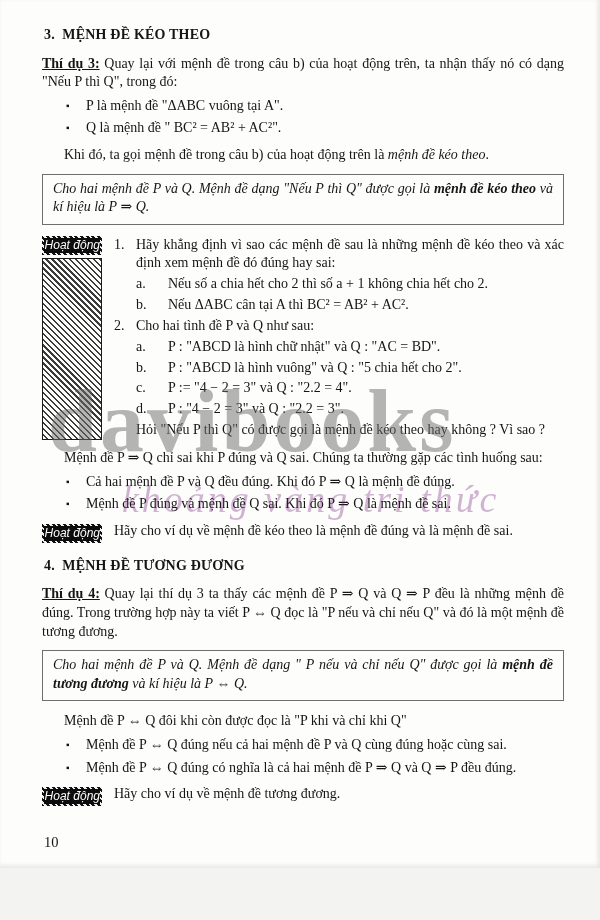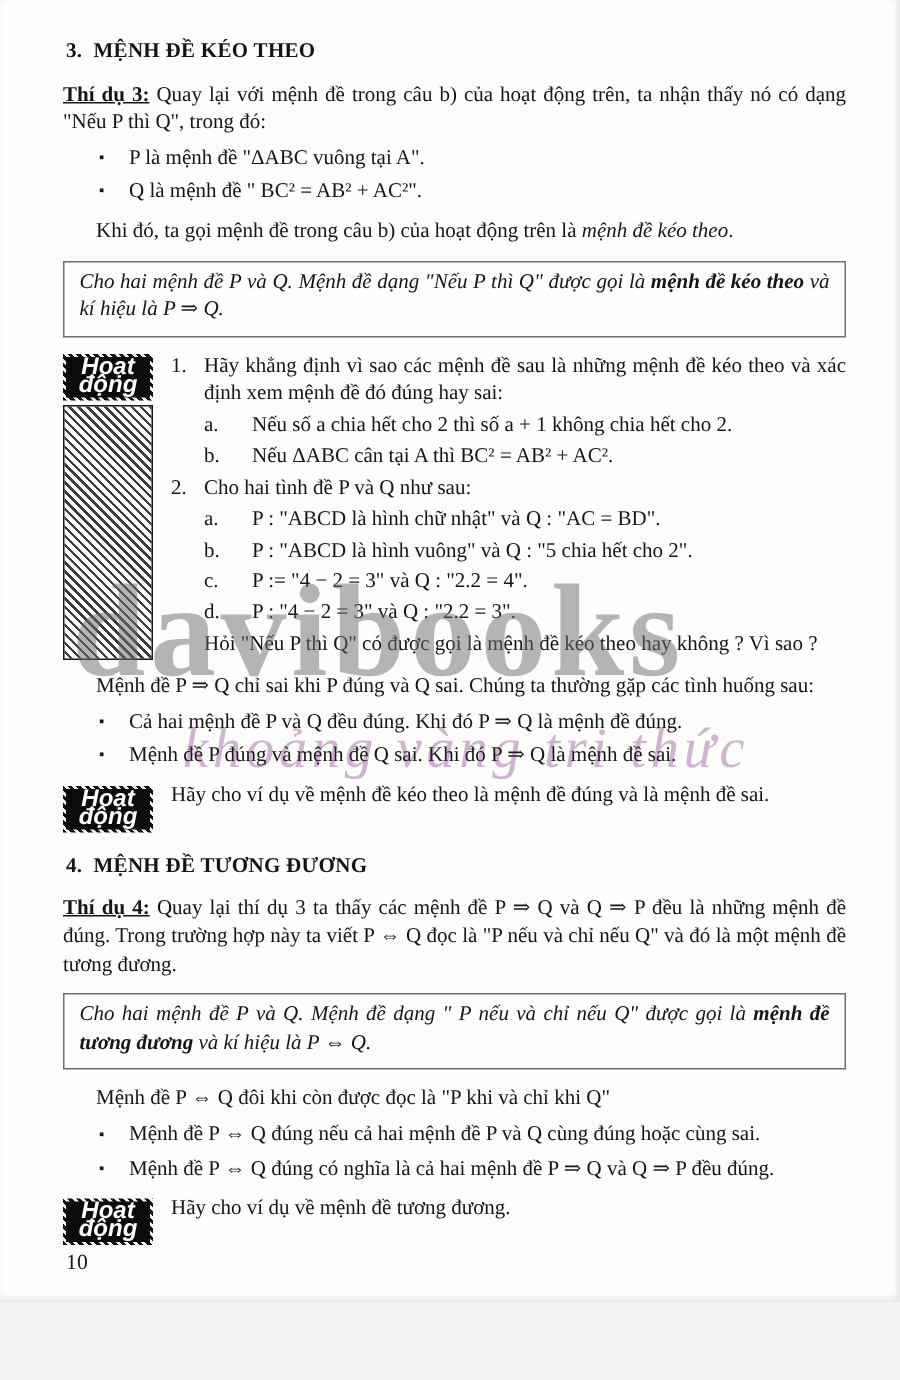--- a/index.html
+++ b/index.html
@@ -22,22 +22,22 @@
   .sq-marker { flex: none; width: 20px; font-size: 10px; line-height: 18px; }
   .sq-text { flex: 1; }
   .def-box { border: 1px solid #6e6e6e; padding: 5px 10px 7px; margin: 9px 0 11px; font-style: italic; }
   .def-bold { font-weight: 700; }
   .activity { display: flex; margin: 2px 0 9px; }
   .act-left { flex: none; width: 60px; display: flex; flex-direction: column; margin-right: 12px; }
   .hd-label { flex: none; background: repeating-linear-gradient(45deg, #111 0 2px, #f2f2f2 2px 4px); padding: 2px; }
   .hd-label .hd-text {
     display: block; background: #0c0c0c; color: #fff;
     font-family: "Liberation Sans", "DejaVu Sans", sans-serif;
-    font-weight: 700; font-style: italic; font-size: 16px; line-height: 12px;
-    text-align: center; padding: 1px 0 2px;
+    font-weight: 400; font-style: italic; font-size: 12px; line-height: 12px;
+    text-align: right; padding: 1px 0 2px;
   }
   .hatch-bar {
     flex: 1; margin-top: 3px; border: 1px solid #1a1a1a; min-height: 40px;
     background: repeating-linear-gradient(45deg, #fdfdfc 0 2.6px, #3c3c3c 2.6px 4.2px);
   }
   .act-body { flex: 1; }
   .num-item { display: flex; margin-bottom: 3px; }
   .num-marker { flex: none; width: 22px; }
   .num-text { flex: 1; }
   .sub-item { display: flex; margin-top: 2px; }

